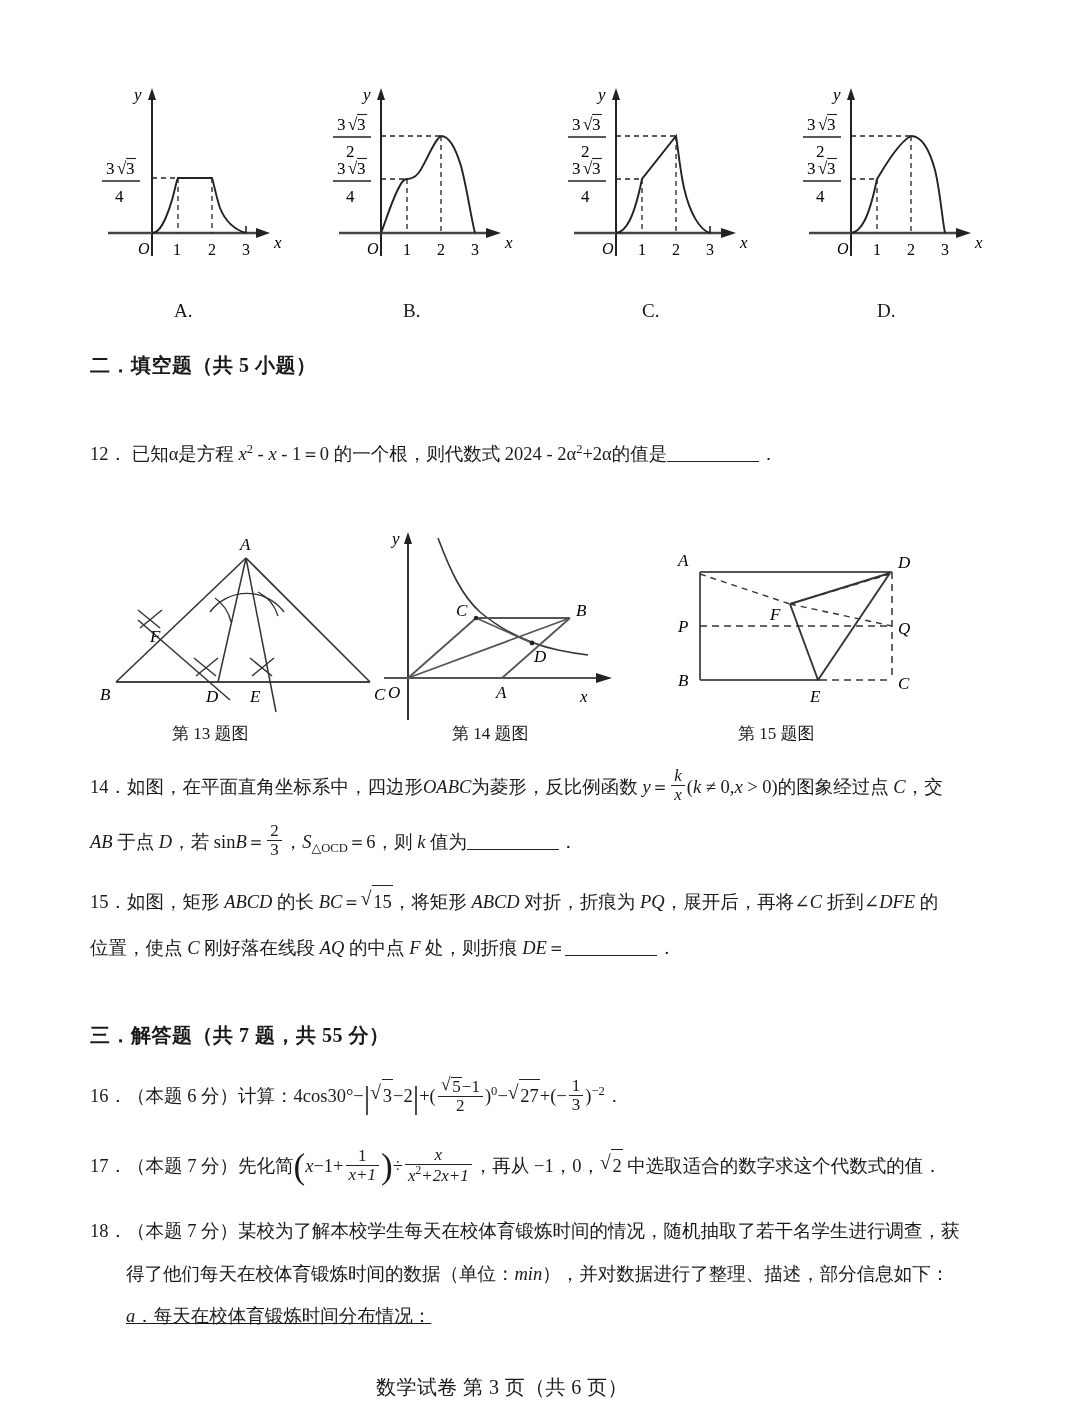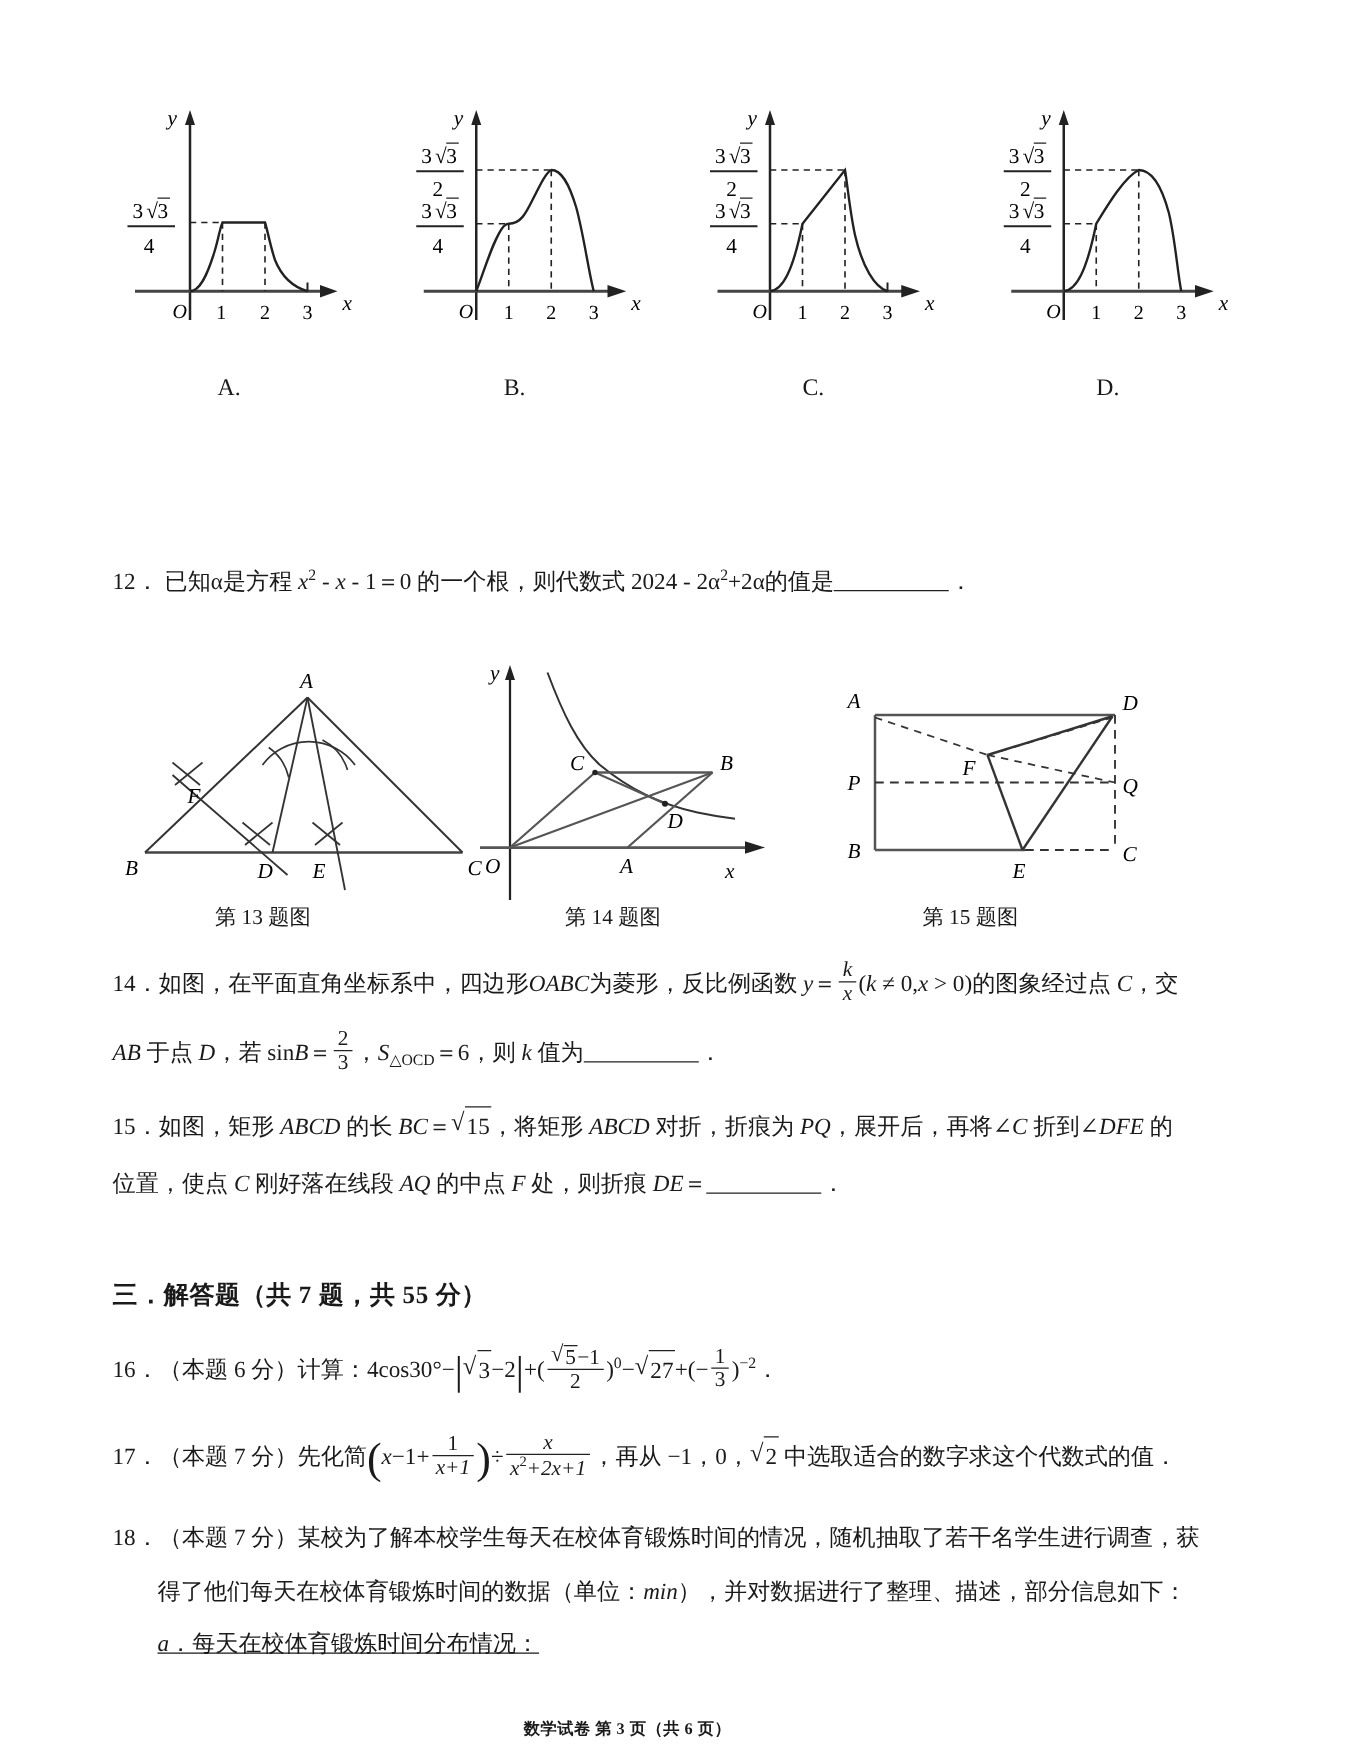--- a/index.html
+++ b/index.html
@@ -148,22 +148,22 @@
   #cap14 { left: 452px; }
   #cap15 { left: 738px; }
 
   
   .footer {
     position: absolute;
     left: 0;
     top: 1374px;
     width: 1004px;
     text-align: center;
-    font-size: 13px;
-    font-weight: bold;
+    font-size: 20px;
+    font-weight: normal;
     font-family: "Liberation Serif", "DejaVu Serif", serif;
     letter-spacing: 0.4px;
   }
 
   svg { display: block; }
   svg text { font-family: "Liberation Serif", "DejaVu Serif", serif; }
 </style>
 </head>
 <body>
 
@@ -319,23 +319,24 @@
         <line x1="56" y1="101" x2="82" y2="101" stroke="#222" stroke-width="1.3" stroke-dasharray="5,4"></line>
 
         <path d="M 56 155 C 66 154 74 140 82 101 C 90 88 104 64 116 58 C 126 58 134 70 140 92 C 145 112 147 140 150 155" fill="none" stroke="#222" stroke-width="1.9"></path>
         <line x1="82" y1="101" x2="82" y2="155" stroke="#222" stroke-width="1.3" stroke-dasharray="5,4"></line>
         <line x1="116" y1="58" x2="116" y2="155" stroke="#222" stroke-width="1.3" stroke-dasharray="5,4"></line>
       </svg>
       <div class="choice-letter">D.</div>
     </div>
   </div>
 
-
-
-  <div class="q" style="left:90px; top:449px;">
+  <div id="sec2" class="section-head">二．填空题（共 5 小题）</div>
+
+
+  <div class="q" style="left:90px; top:438px;">
     <span>12．</span>
     <span>已知α是方程 </span><i class="mv">x</i><sup class="e">2</sup><span> - </span><i class="mv">x</i><span> - 1＝0 的一个根，则代数式 2024 - 2α</span><sup class="e">2</sup><span>+2α的值是</span><span class="blank"></span><span>．</span>
   </div>
 
 
   <div class="figs-row">
 
     <svg width="300" height="200" viewBox="0 0 300 200" style="position:absolute;left:8px;top:2px;">
 
       <line x1="18" y1="152" x2="272" y2="152" stroke="#444" stroke-width="2"></line>

